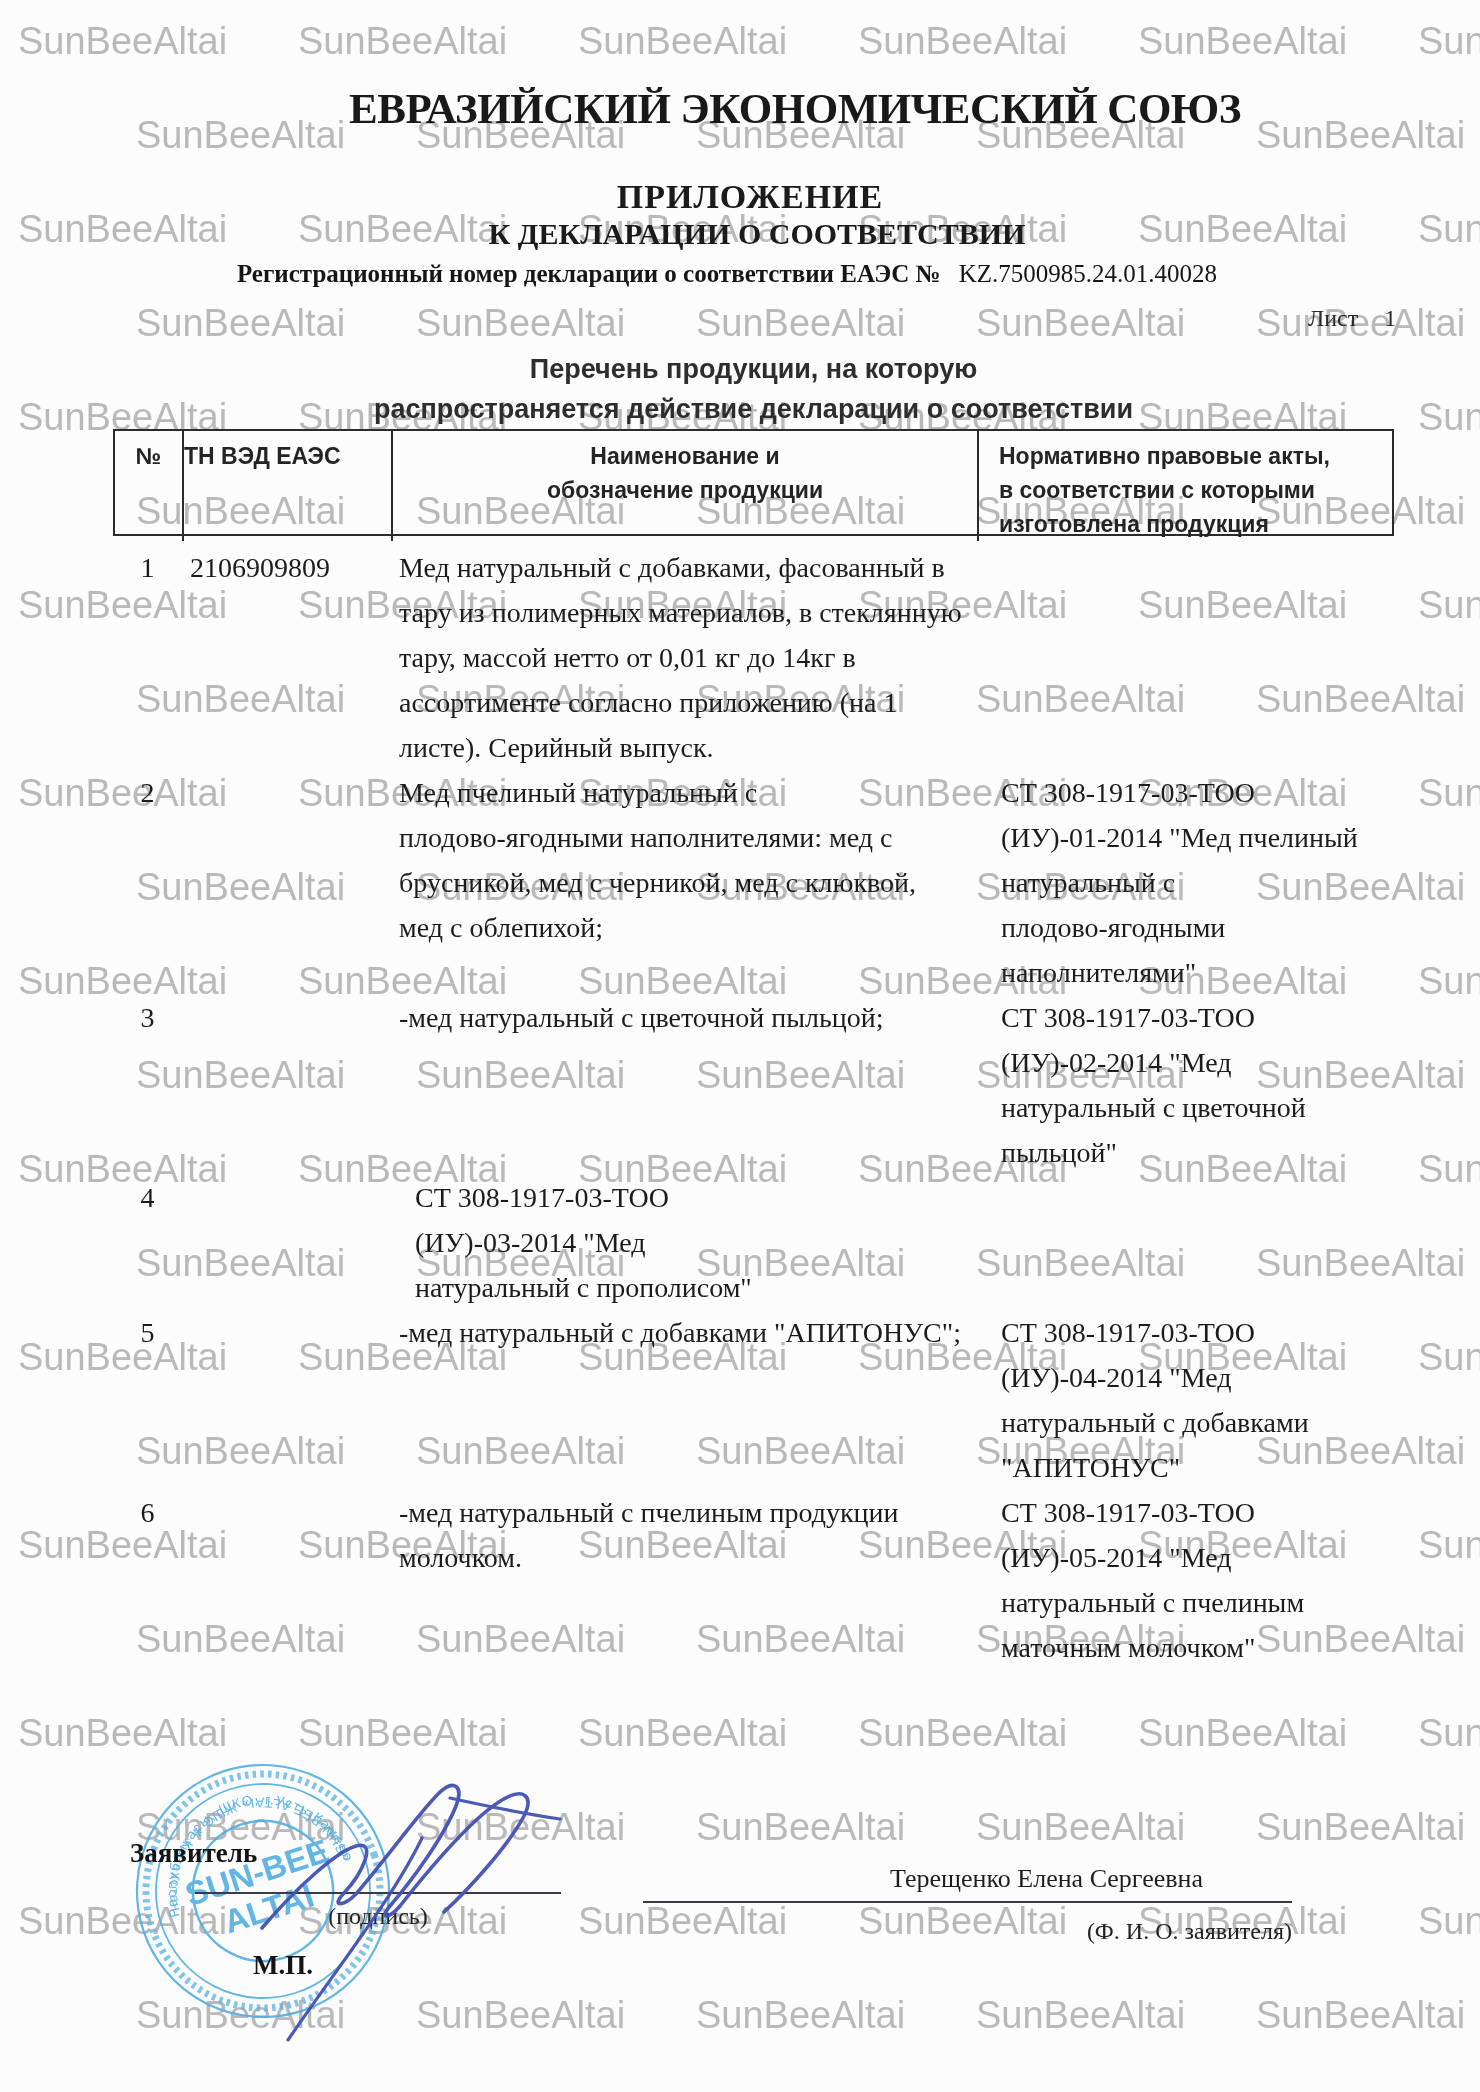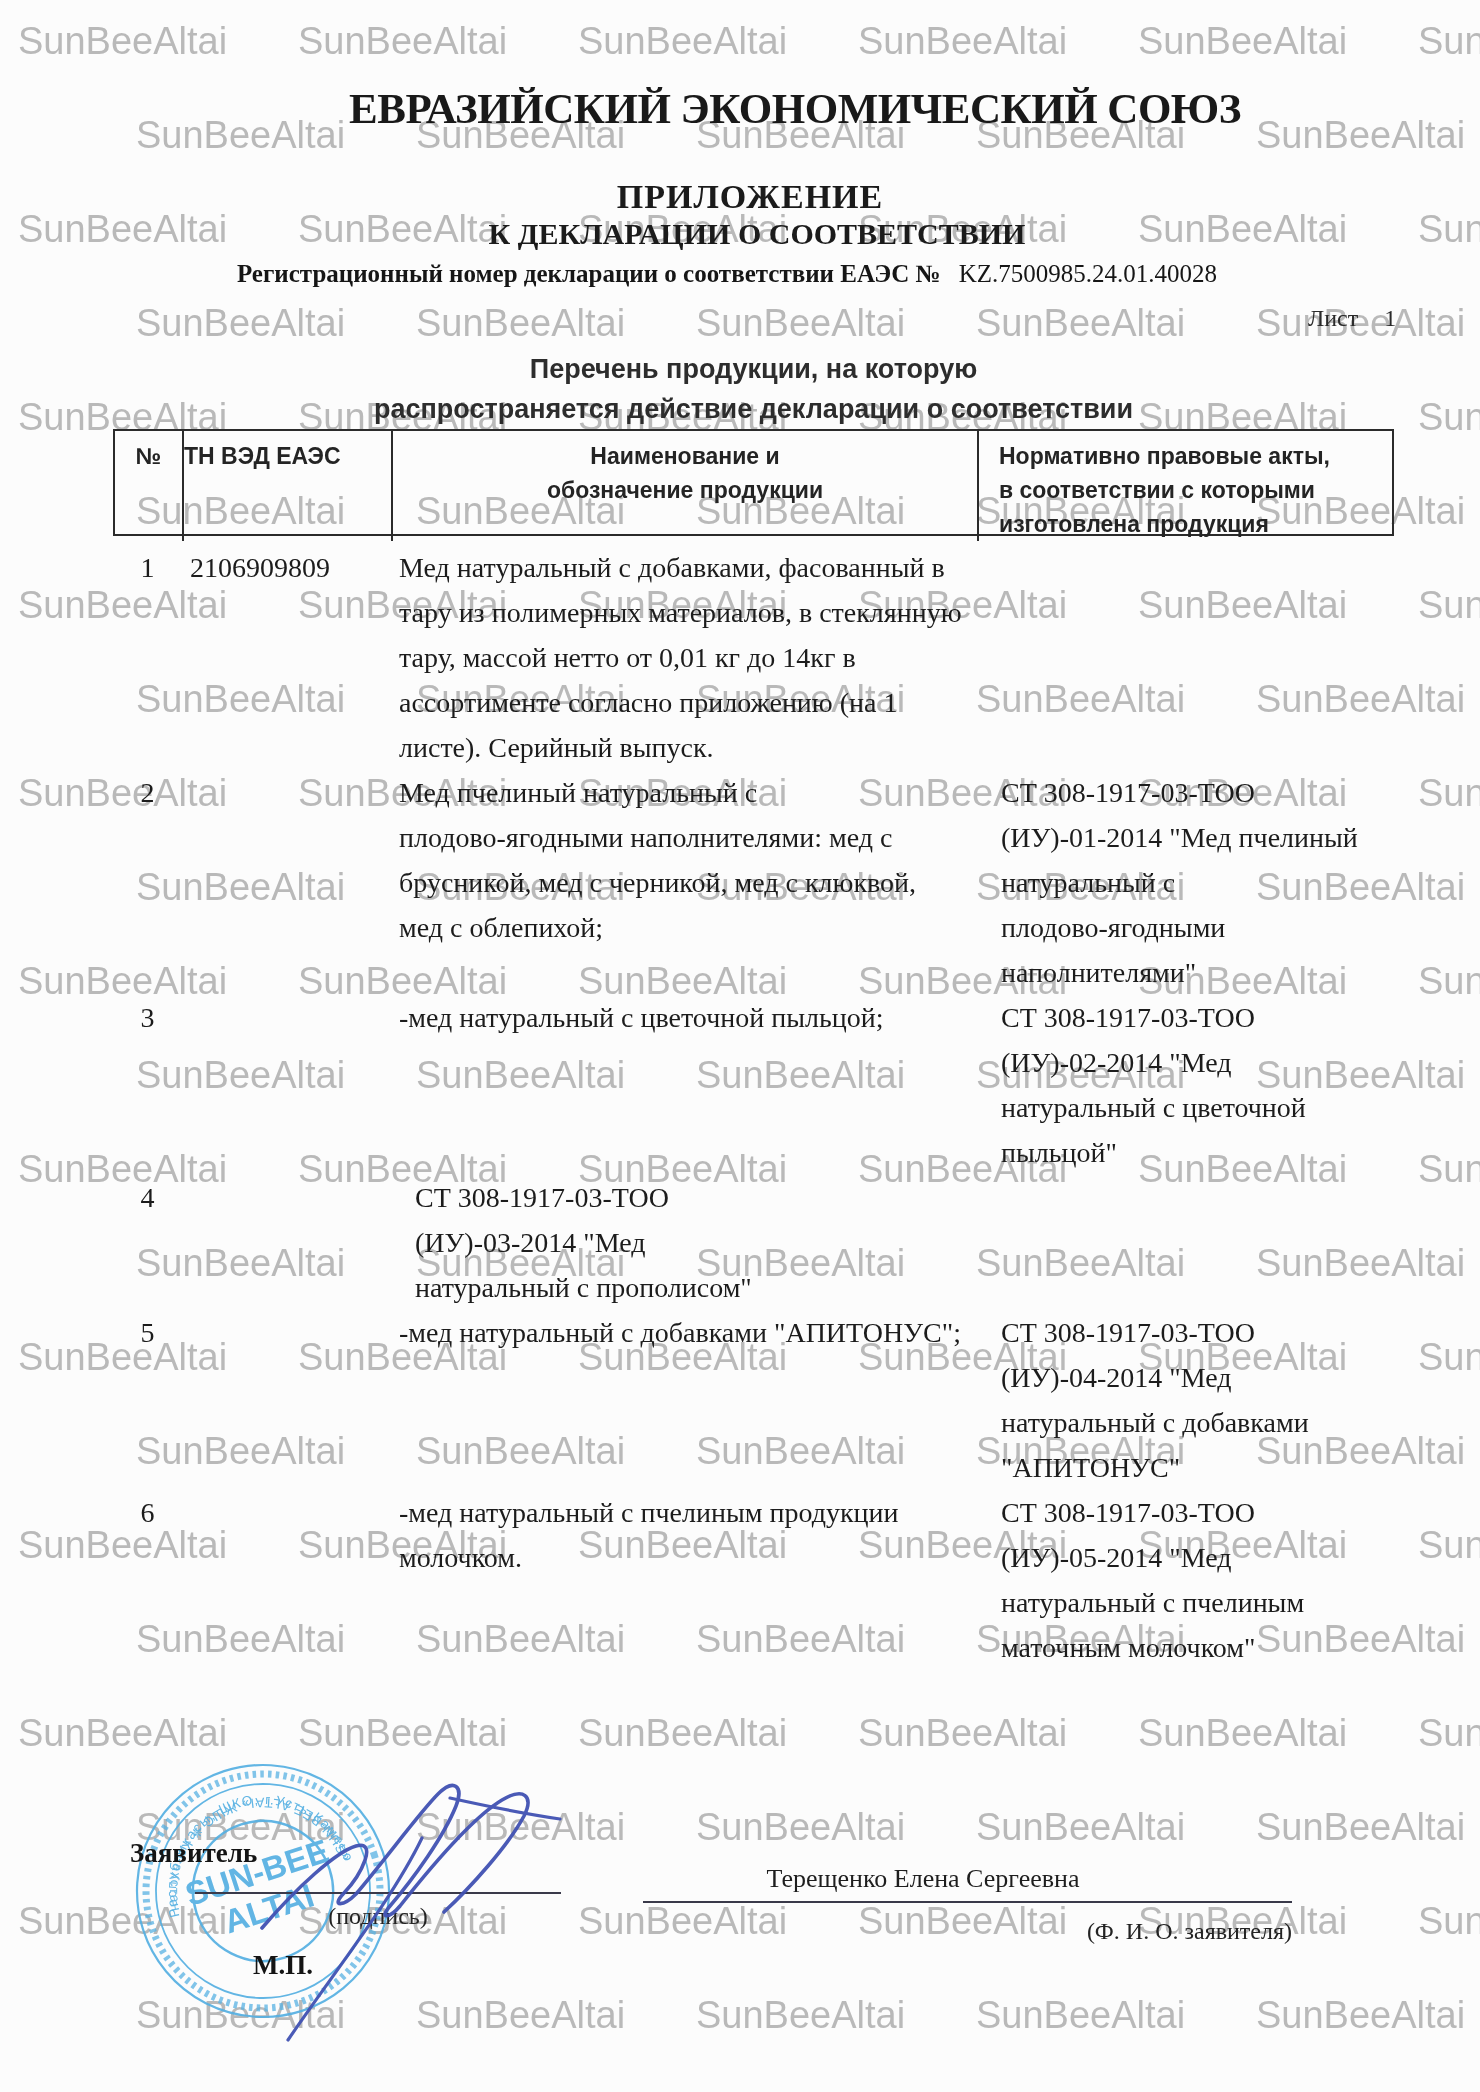--- a/index.html
+++ b/index.html
@@ -50,21 +50,21 @@
   .trow .c-code{padding-left:8px;box-sizing:border-box;}
   .trow .c-name{padding-left:8px;white-space:pre-line;box-sizing:border-box;}
   .trow .c-norm{padding-left:24px;white-space:pre-line;box-sizing:border-box;}
   
   #applicant{left:130px;top:1838px;font-size:27px;font-weight:bold;color:#141414;}
   .sig-line{position:absolute;border-top:2px solid #3a3a4a;height:0;z-index:3;}
   #line-left{left:195px;top:1892px;width:366px;}
   #line-right{left:643px;top:1901px;width:649px;}
   #caption-sign{left:195px;top:1903px;width:366px;text-align:center;font-size:24px;color:#232323;}
   #mp{left:253px;top:1950px;font-size:27px;font-weight:bold;color:#141414;}
-  #fio-name{left:643px;top:1864px;width:560px;text-align:center;font-size:26px;color:#1e1e1e;}
+  #fio-name{left:643px;top:1864px;width:560px;text-align:right;font-size:26px;color:#1e1e1e;}
   #caption-fio{left:643px;top:1918px;width:649px;text-align:right;font-size:24px;color:#232323;}
   
   #stamp-svg{position:absolute;left:128px;top:1756px;z-index:2;opacity:.92;}
   #sig-svg{position:absolute;left:0;top:0;z-index:4;pointer-events:none;}
 </style>
 </head>
 <body>
 
 <div id="wm-layer">
     <span class="wm" style="left: 18px; top: 20px; color: rgb(185, 185, 185);">SunBeeAltai</span>

